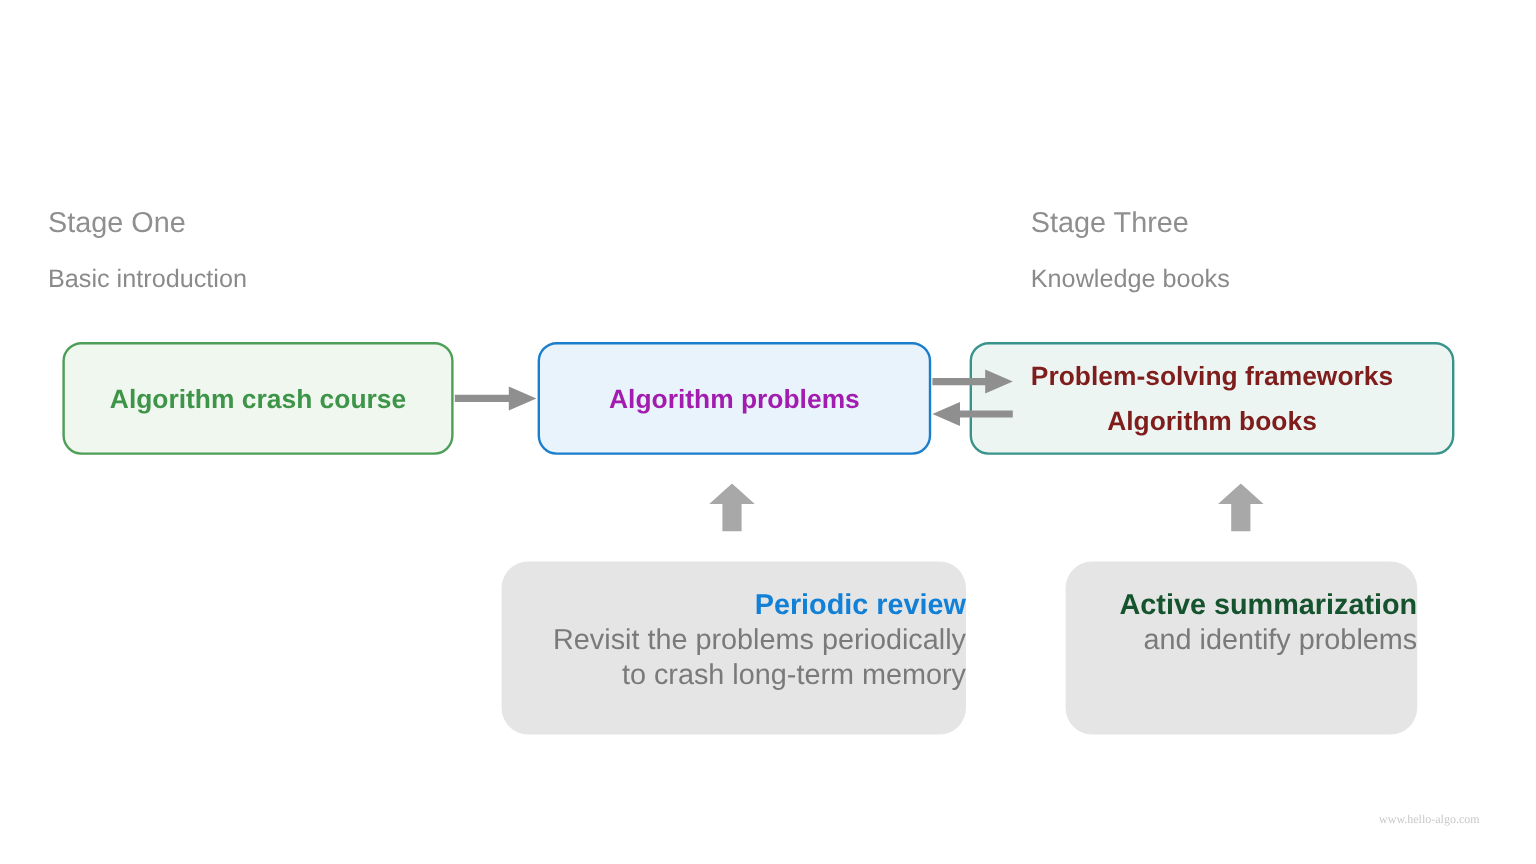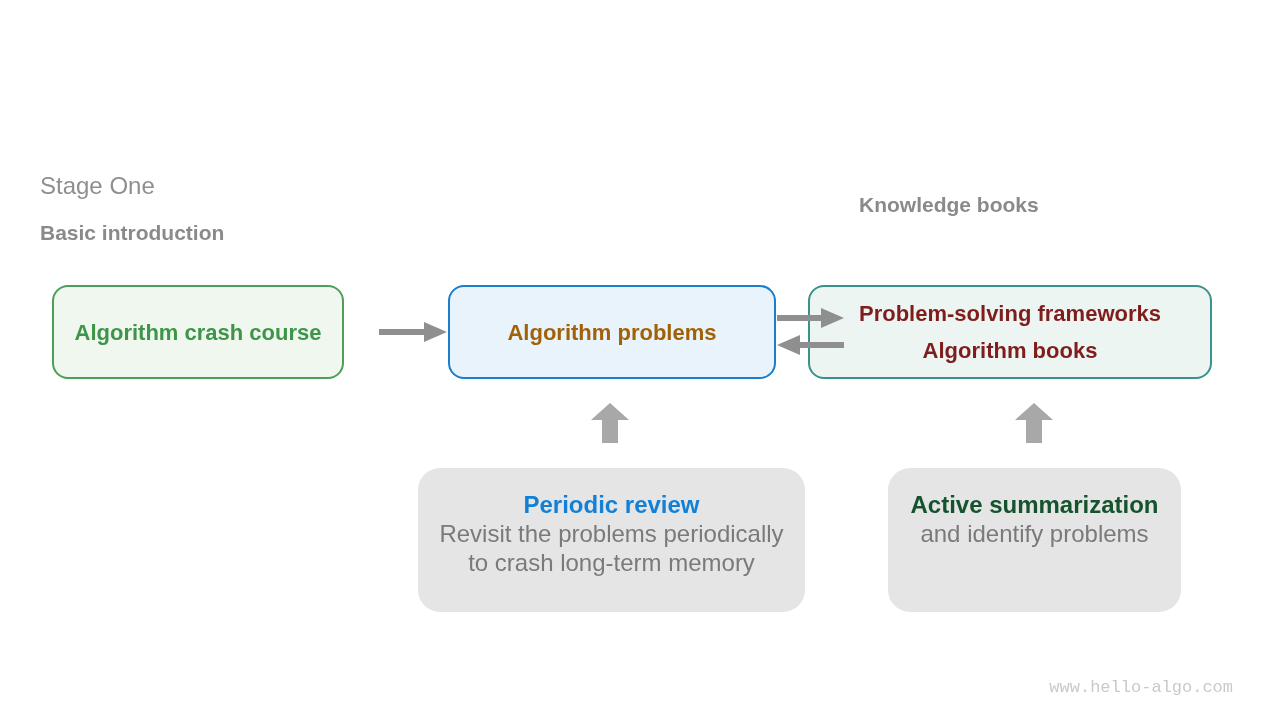--- a/index.html
+++ b/index.html
@@ -12,87 +12,88 @@
     font-family: "Liberation Sans", sans-serif;
     overflow: hidden;
   }
 
   
   .stage-header { position: absolute; top: 172px; width: 350px; }
   .stage-header.col1 { left: 40px; }
   .stage-header.col2 { left: 437px; }
   .stage-header.col3 { left: 859px; }
   .stage-title { font-size: 24px; line-height: 28px; color: #8f8f8f; font-weight: 400; }
-  .stage-subtitle { font-size: 21px; line-height: 28px; color: #8a8a8a; font-weight: 700; margin-top: 19px; }
+  .stage-subtitle { font-size: 21px; line-height: 28px; color: #8a8a8a; font-weight: 400; margin-top: 19px; }
 
   
   .main-box {
     position: absolute;
     top: 285px;
     height: 94px;
     border-radius: 16px;
     border: 2px solid;
     display: flex;
     flex-direction: column;
     justify-content: center;
     align-items: center;
     text-align: center;
     font-size: 22px;
     font-weight: 700;
     line-height: 37px;
   }
-  .main-box.green { left: 52px;  width: 292px; background: #f0f7ee; border-color: #4d9e57; color: #3e9549; }
-  .main-box.blue  { left: 448px; width: 328px; background: #e9f3fc; border-color: #1b7ecc; color: #a16207; }
+  .main-box.green { left: 52px;  width: 326px; background: #f0f7ee; border-color: #4d9e57; color: #3e9549; }
+  .main-box.blue  { left: 448px; width: 328px; background: #e9f3fc; border-color: #1b7ecc; color: #a21caf; }
   .main-box.teal  { left: 808px; width: 404px; background: #edf5f2; border-color: #38938a; color: #7f1d1d; }
 
   
   .flow-arrow { position: absolute; }
   .arrow-1-2   { left: 378px; top: 320px; }
   .arrow-2-3-r { left: 776px; top: 306px; }
   .arrow-3-2-l { left: 776px; top: 333px; }
   .up-arrow { position: absolute; top: 403px; }
   .up-arrow.left  { left: 591px; }
   .up-arrow.right { left: 1015px; }
 
   
   .note-card {
     position: absolute;
     top: 468px;
     height: 144px;
     border-radius: 22px;
     background: #e5e5e5;
-    text-align: center;
+    text-align: right;
   }
   .note-card.left  { left: 418px; width: 387px; }
   .note-card.right { left: 888px; width: 293px; }
   .note-title { font-size: 24px; font-weight: 700; line-height: 28px; margin-top: 23px; }
   .note-title.blue { color: #1180d6; }
   .note-title.teal { color: #14532d; }
   .note-body { font-size: 24px; line-height: 29px; color: #7a7a7a; font-weight: 400; }
 
   
   .watermark {
     position: absolute;
     top: 678px;
     right: 47px;
-    font-family: Liberation Mono, monospace;
-    font-size: 17px;
+    font-family: Liberation Serif, serif;
+    font-size: 10px;
     color: #c9c9c9;
   }
 </style>
 </head>
 <body>
 
 <div class="canvas">
 
   <div class="stage-header col1">
     <div class="stage-title">Stage One</div>
     <div class="stage-subtitle">Basic introduction</div>
   </div>
   <div class="stage-header col3">
+    <div class="stage-title">Stage Three</div>
     <div class="stage-subtitle">Knowledge books</div>
   </div>
 
   <div class="main-box green">
     <span>Algorithm crash course</span>
   </div>
   <div class="main-box blue">
     <span>Algorithm problems</span>
   </div>
   <div class="main-box teal">

